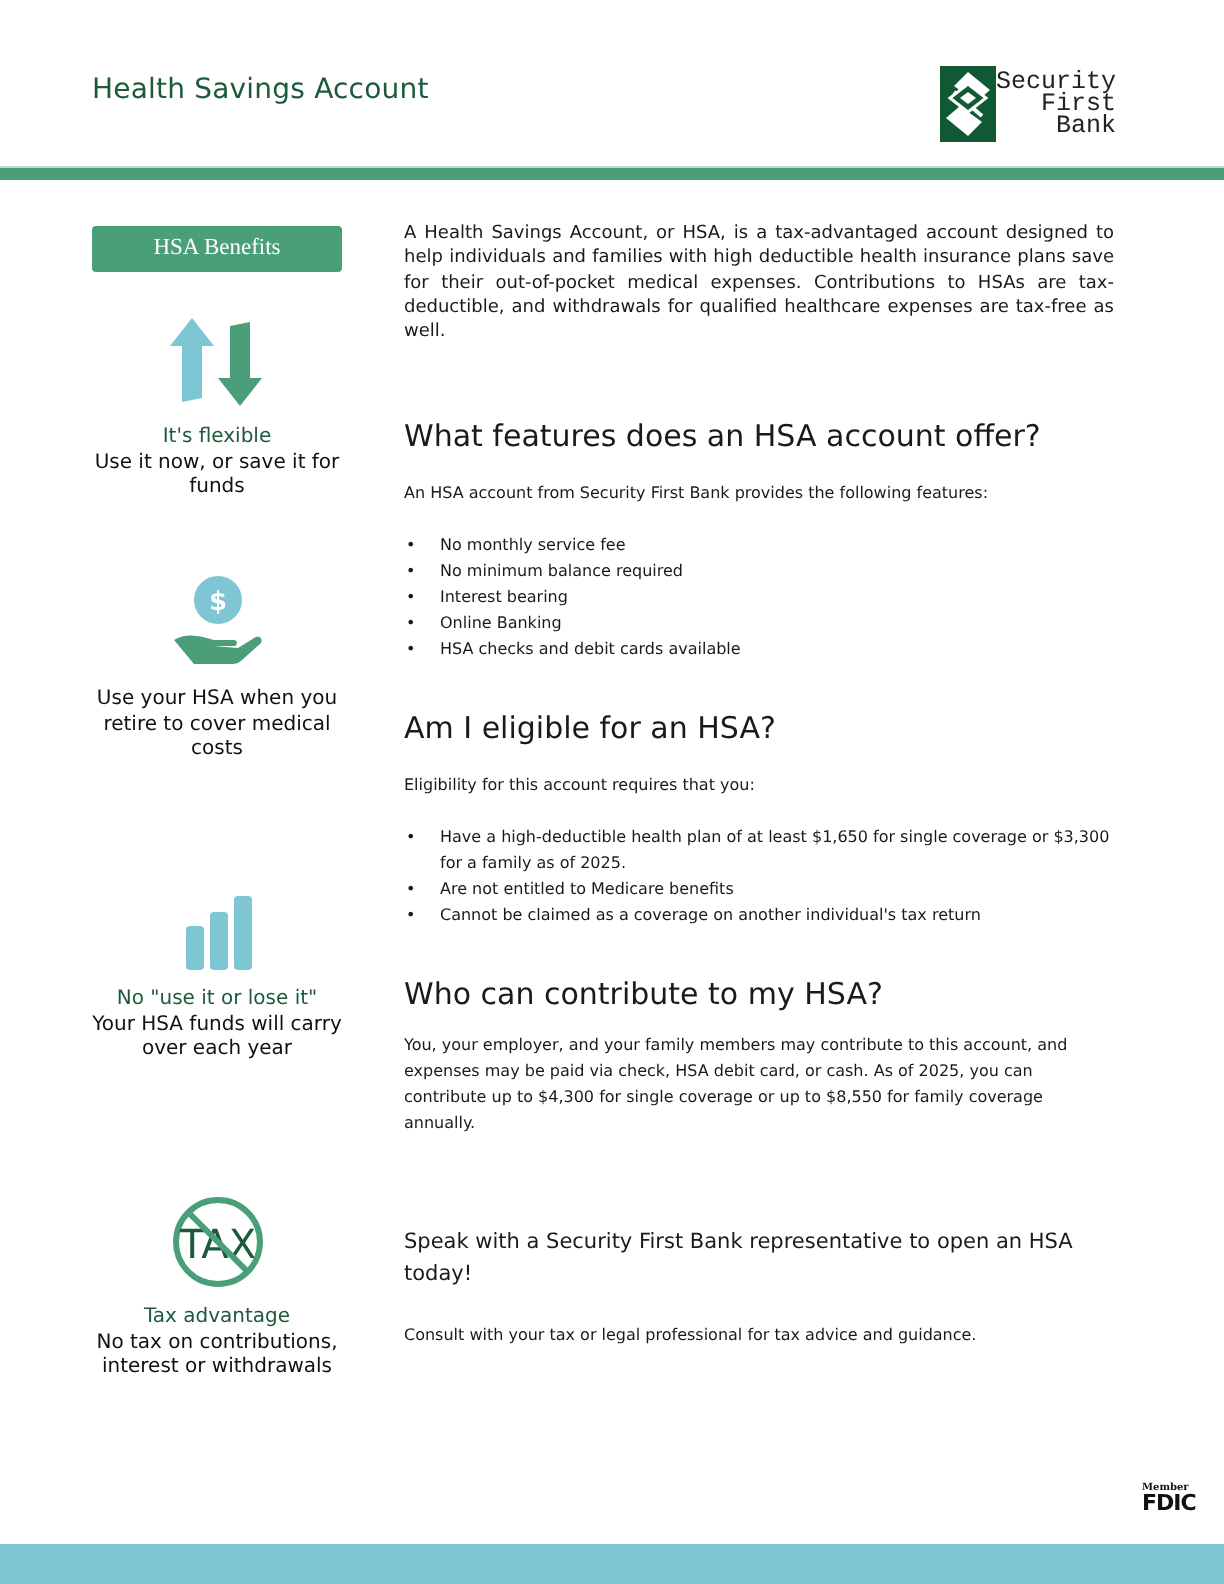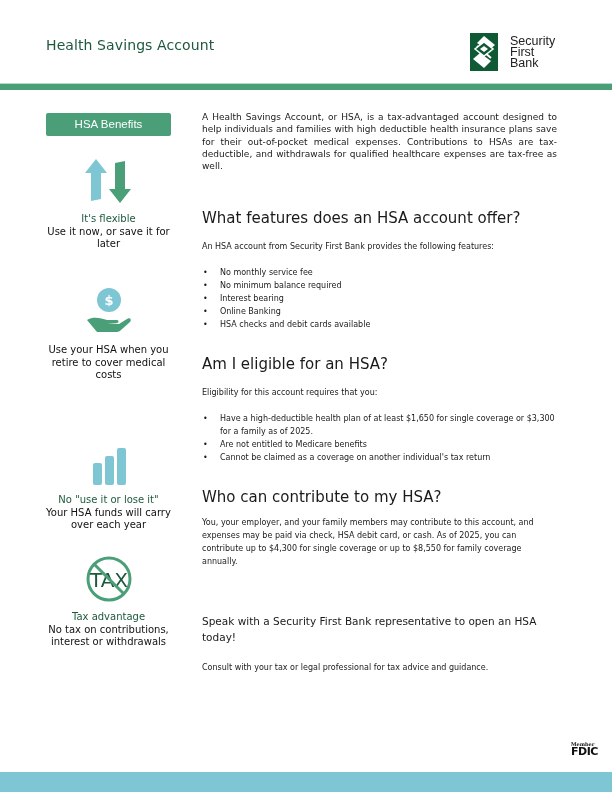--- a/index.html
+++ b/index.html
@@ -2,26 +2,26 @@
 <html><head>
 <meta charset="utf-8">
 <style>
   * { margin:0; padding:0; box-sizing:border-box; }
   html, body { width:612px; height:792px; background:#fff; overflow:hidden; }
   body { position:relative; font-family:"Liberation Sans", sans-serif; color:#1a1a1a; }
   .title { position:absolute; left:46px; top:37px; font-size:14px; color:#1d5a3c; font-family:"DejaVu Sans", sans-serif; font-weight:normal; letter-spacing:0.1px; }
   .logo { position:absolute; left:470px; top:33px; display:flex; align-items:center; }
   .logo-mark { width:28px; height:38px; background:#0f5a35; position:relative; }
   .logo-mark svg { position:absolute; left:0; top:0; }
-  .logo-text { margin-left:12px; font-family:Liberation Sans, sans-serif; font-size:12.5px; line-height:11px; color:#222; }
+  .logo-text { margin-left:0; font-family:Liberation Mono, monospace; font-size:12.5px; line-height:11px; color:#222;text-align:right; }
   .rule { position:absolute; left:0; top:84px; width:612px; height:6px; background:#4a9f79; }
   .rule-top { position:absolute; left:0; top:83px; width:612px; height:1px; background:#b8dccb; }
 
   .sidebar { position:absolute; left:46px; top:113px; width:125px; }
-  .benefits-btn { width:125px; height:23px; background:#4a9f79; color:#fff; font-size:11.5px; text-align:center; line-height:23px; border-radius:2px; font-family:Liberation Sans, sans-serif; }
+  .benefits-btn { width:125px; height:23px; background:#4a9f79; color:#fff; font-size:11.5px; text-align:center; line-height:23px; border-radius:2px; font-family:Liberation Serif, serif; }
   .benefit { position:absolute; left:0; width:125px; text-align:center; font-family:"DejaVu Sans", sans-serif; font-size:10px; line-height:12.5px; }
   .benefit .b-title { color:#1d5a3c; }
   .benefit .b-desc { color:#111; }
   .benefit .icon { display:block; margin:0 auto 8px auto; }
 
   .main { position:absolute; left:202px; width:355px; font-family:"DejaVu Sans", sans-serif; }
   .intro { top:111px; font-size:9px; line-height:12.3px; text-align:justify; color:#1a1a1a; }
   .h2 { position:absolute; left:202px; font-family:"DejaVu Sans", sans-serif; font-size:15px; color:#1a1a1a; font-weight:normal;text-align:right; }
   .p { position:absolute; left:202px; width:355px; font-family:"DejaVu Sans", sans-serif; font-size:8px; line-height:13px; color:#1a1a1a; }
   ul.bul { position:absolute; left:202px; width:355px; list-style:none; font-family:"DejaVu Sans", sans-serif; font-size:8px; line-height:13px; color:#1a1a1a; }
@@ -61,21 +61,21 @@
 
 <div class="sidebar">
   <div class="benefits-btn">HSA Benefits</div>
 
   <div class="benefit" style="top:44px;">
     <svg class="icon" width="52" height="48" viewBox="0 0 52 48">
       <path d="M13 2 L2 16 L8 16 L8 44 L18 42 L18 16 L24 16 Z" fill="#7ec6d3"></path>
       <path d="M37 46 L26 32 L32 32 L32 6 L42 4 L42 32 L48 32 Z" fill="#4a9f79"></path>
     </svg>
     <div class="b-title">It's flexible</div>
-    <div class="b-desc">Use it now, or save it for later</div>
+    <div class="b-desc">Use it now, or save it for funds</div>
   </div>
 
   <div class="benefit" style="top:173px;">
     <svg class="icon" width="52" height="50" viewBox="0 0 52 50">
       <circle cx="26" cy="14" r="12" fill="#7ec6d3"></circle>
       <text x="26" y="19" text-anchor="middle" font-family="DejaVu Sans, sans-serif" font-size="13" font-weight="bold" fill="#fff">$</text>
       <path d="M4 34 C10 30 18 32 24 34 L34 34 C36 34 36 37 34 37 L24 37 L36 38 L44 33 C47 31 49 34 47 36 L38 44 C36 46 34 46 32 46 L14 46 Z" fill="#4a9f79"></path>
     </svg>
     <div class="b-desc">Use your HSA when you retire to cover medical costs</div>
   </div>
@@ -83,21 +83,21 @@
   <div class="benefit" style="top:333px;">
     <svg class="icon" width="52" height="40" viewBox="0 0 52 40">
       <rect x="10" y="17" width="9" height="22" rx="2" fill="#7ec6d3"></rect>
       <rect x="22" y="10" width="9" height="29" rx="2" fill="#7ec6d3"></rect>
       <rect x="34" y="2" width="9" height="37" rx="2" fill="#7ec6d3"></rect>
     </svg>
     <div class="b-title">No "use it or lose it"</div>
     <div class="b-desc">Your HSA funds will carry over each year</div>
   </div>
 
-  <div class="benefit" style="top:442px;">
+  <div class="benefit" style="top:484px;">
     <svg class="icon" width="52" height="48" viewBox="0 0 52 48">
       <circle cx="26" cy="24" r="21" fill="none" stroke="#4a9f79" stroke-width="3"></circle>
       <text x="26" y="32" text-anchor="middle" font-family="DejaVu Sans, sans-serif" font-size="20" fill="#1d5a3c">TAX</text>
       <line x1="11" y1="9" x2="41" y2="39" stroke="#4a9f79" stroke-width="3"></line>
     </svg>
     <div class="b-title">Tax advantage</div>
     <div class="b-desc">No tax on contributions, interest or withdrawals</div>
   </div>
 </div>
 

